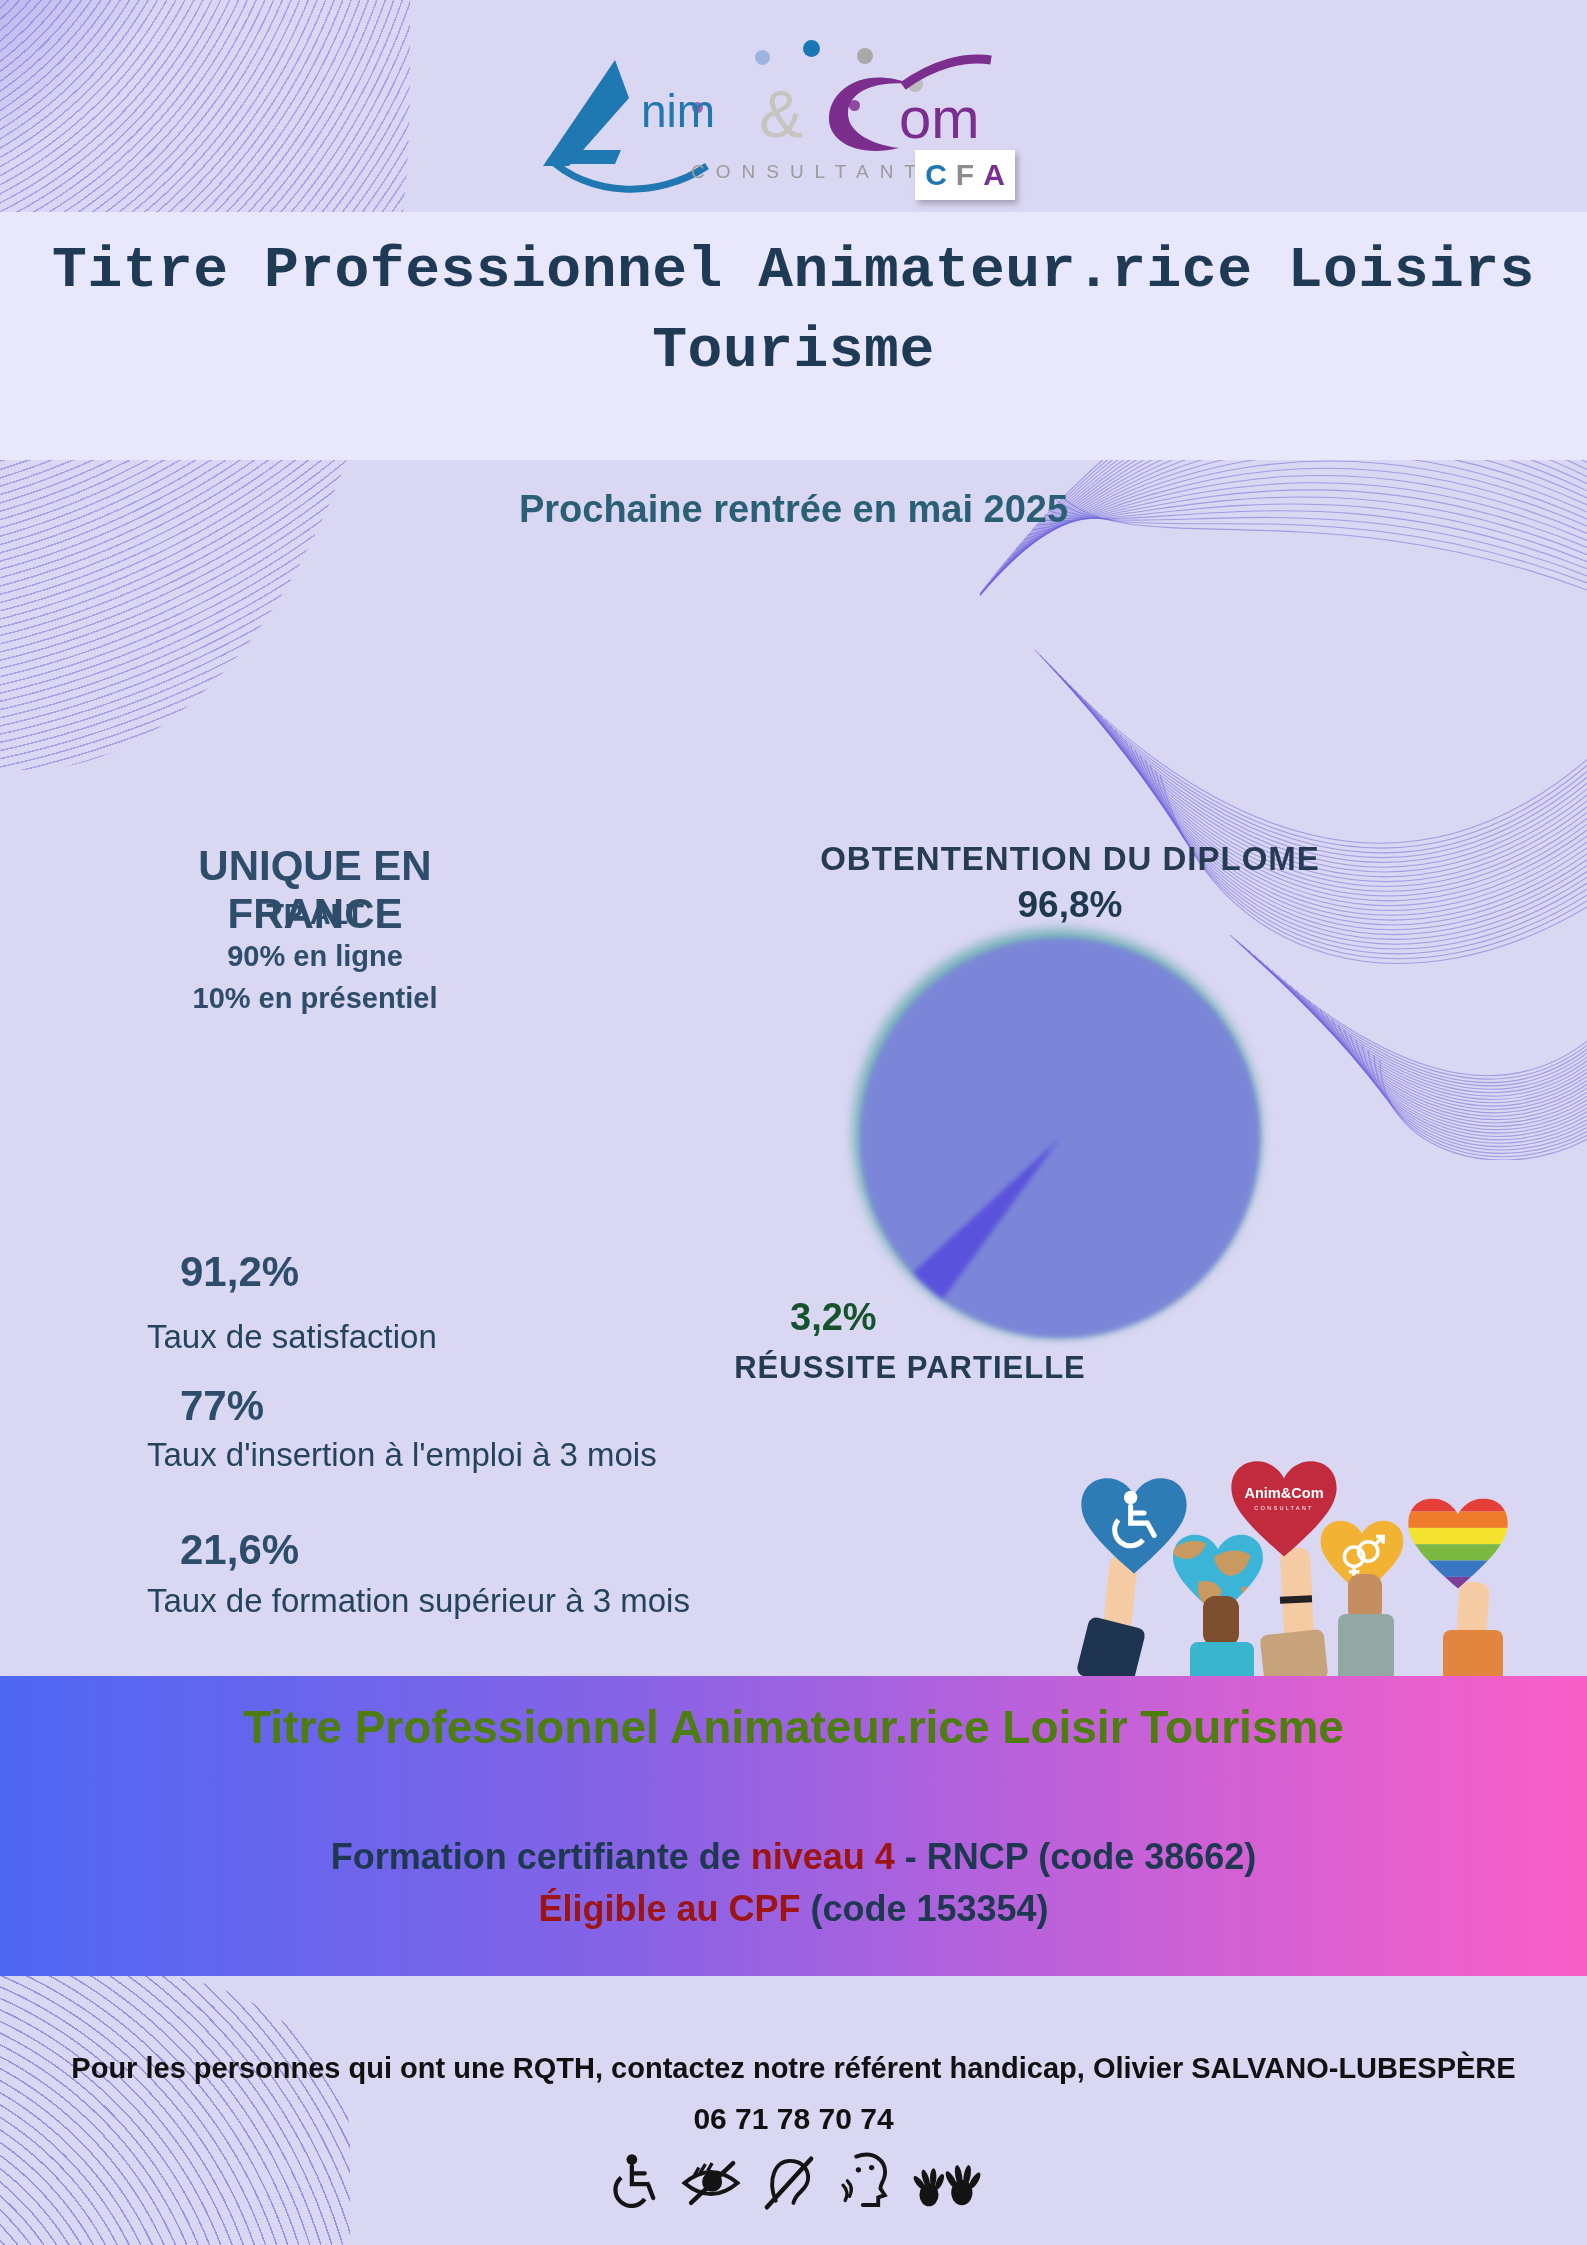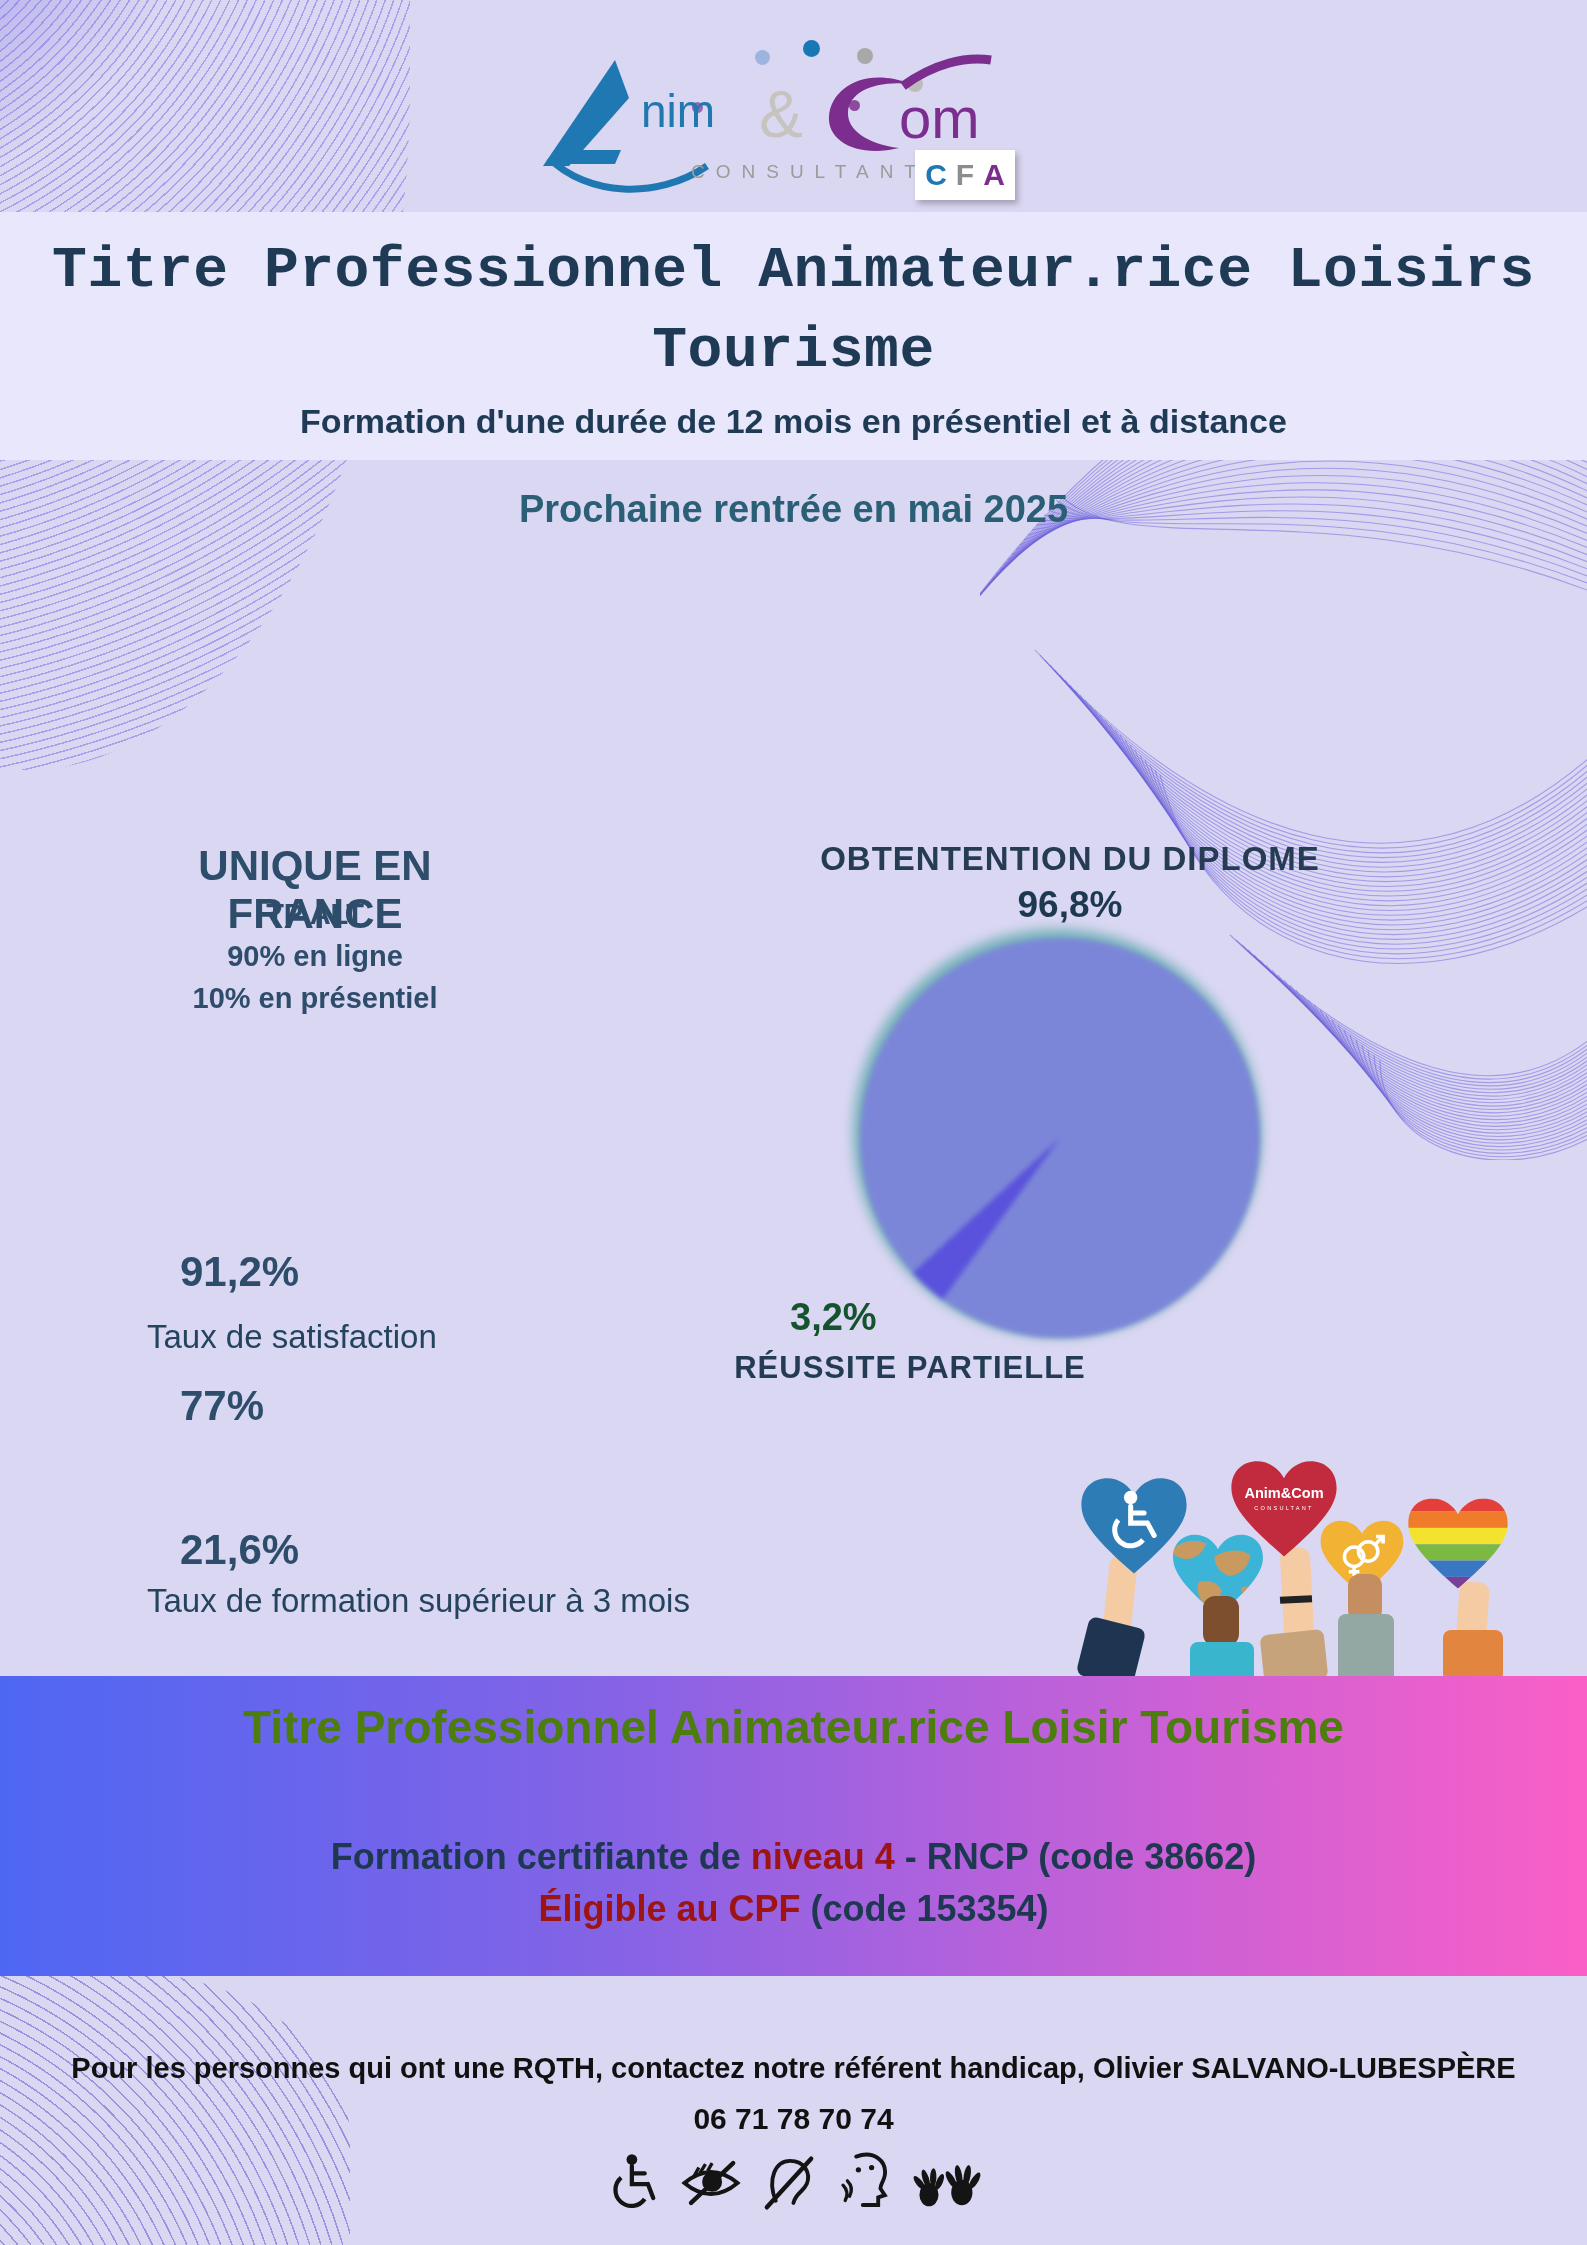--- a/index.html
+++ b/index.html
@@ -169,38 +169,38 @@
     <span class="consultant">CONSULTANT</span>
     <div class="cfa-box">
       <span style="color:#1f78b1;">C</span>
       <span style="color:#8d8d8d;">F</span>
       <span style="color:#7b2e8e;">A</span>
     </div>
   </div>
 
   <div class="abs main-title navy" style="top:238px;">Titre Professionnel Animateur.rice Loisirs</div>
   <div class="abs main-title navy" style="top:318px;">Tourisme</div>
-  <div class="abs subtitle navy" style="top:402px;">Formation d'une durée de 12 mois en présentiel et à distance</div>
   <div class="abs intake" style="top:488px;">Prochaine rentrée en mai 2025</div>
 
   <div class="abs unique-title">UNIQUE EN FRANCE</div>
   <div class="abs unique-line" style="top:898px;">TP ALT</div>
   <div class="abs unique-line" style="top:940px;">90% en ligne</div>
   <div class="abs unique-line" style="top:982px;">10% en présentiel</div>
 
   <div class="abs pie-title">OBTENTENTION DU DIPLOME</div>
   <div class="abs pie-value">96,8%</div>
   <div class="abs pie-halo"></div>
   <div class="abs pie"></div>
   <div class="abs slice-value">3,2%</div>
   <div class="abs slice-label">RÉUSSITE PARTIELLE</div>
 
   <div class="abs stat-value" style="top:1248px;">91,2%</div>
   <div class="abs stat-label" style="top:1318px;">Taux de satisfaction</div>
   <div class="abs stat-value" style="top:1382px;">77%</div>
+  <div class="abs stat-label" style="top:1436px;">Taux d'insertion à l'emploi à 3 mois</div>
   <div class="abs stat-value" style="top:1526px;">21,6%</div>
   <div class="abs stat-label" style="top:1582px;">Taux de formation supérieur à 3 mois</div>
 
   <div class="arm" style="left:1106px;top:1556px;width:28px;height:84px;background:#f5cba4;border-radius:10px;transform:rotate(6deg);"></div>
   <div class="arm" style="left:1082px;top:1622px;width:58px;height:60px;background:#1e3450;border-radius:8px;transform:rotate(14deg);"></div>
   <div class="arm" style="left:1282px;top:1548px;width:30px;height:92px;background:#f5cba4;border-radius:10px;transform:rotate(-3deg);"></div>
   <div class="arm" style="left:1280px;top:1596px;width:32px;height:7px;background:#222;transform:rotate(-3deg);"></div>
   <div class="arm" style="left:1262px;top:1632px;width:64px;height:50px;background:#c7a37b;border-radius:8px;transform:rotate(-6deg);"></div>
   <div class="arm" style="left:1458px;top:1582px;width:30px;height:56px;background:#f5cba4;border-radius:10px;transform:rotate(4deg);"></div>
   <div class="arm" style="left:1443px;top:1630px;width:60px;height:52px;background:#e2853e;border-radius:8px;"></div>

